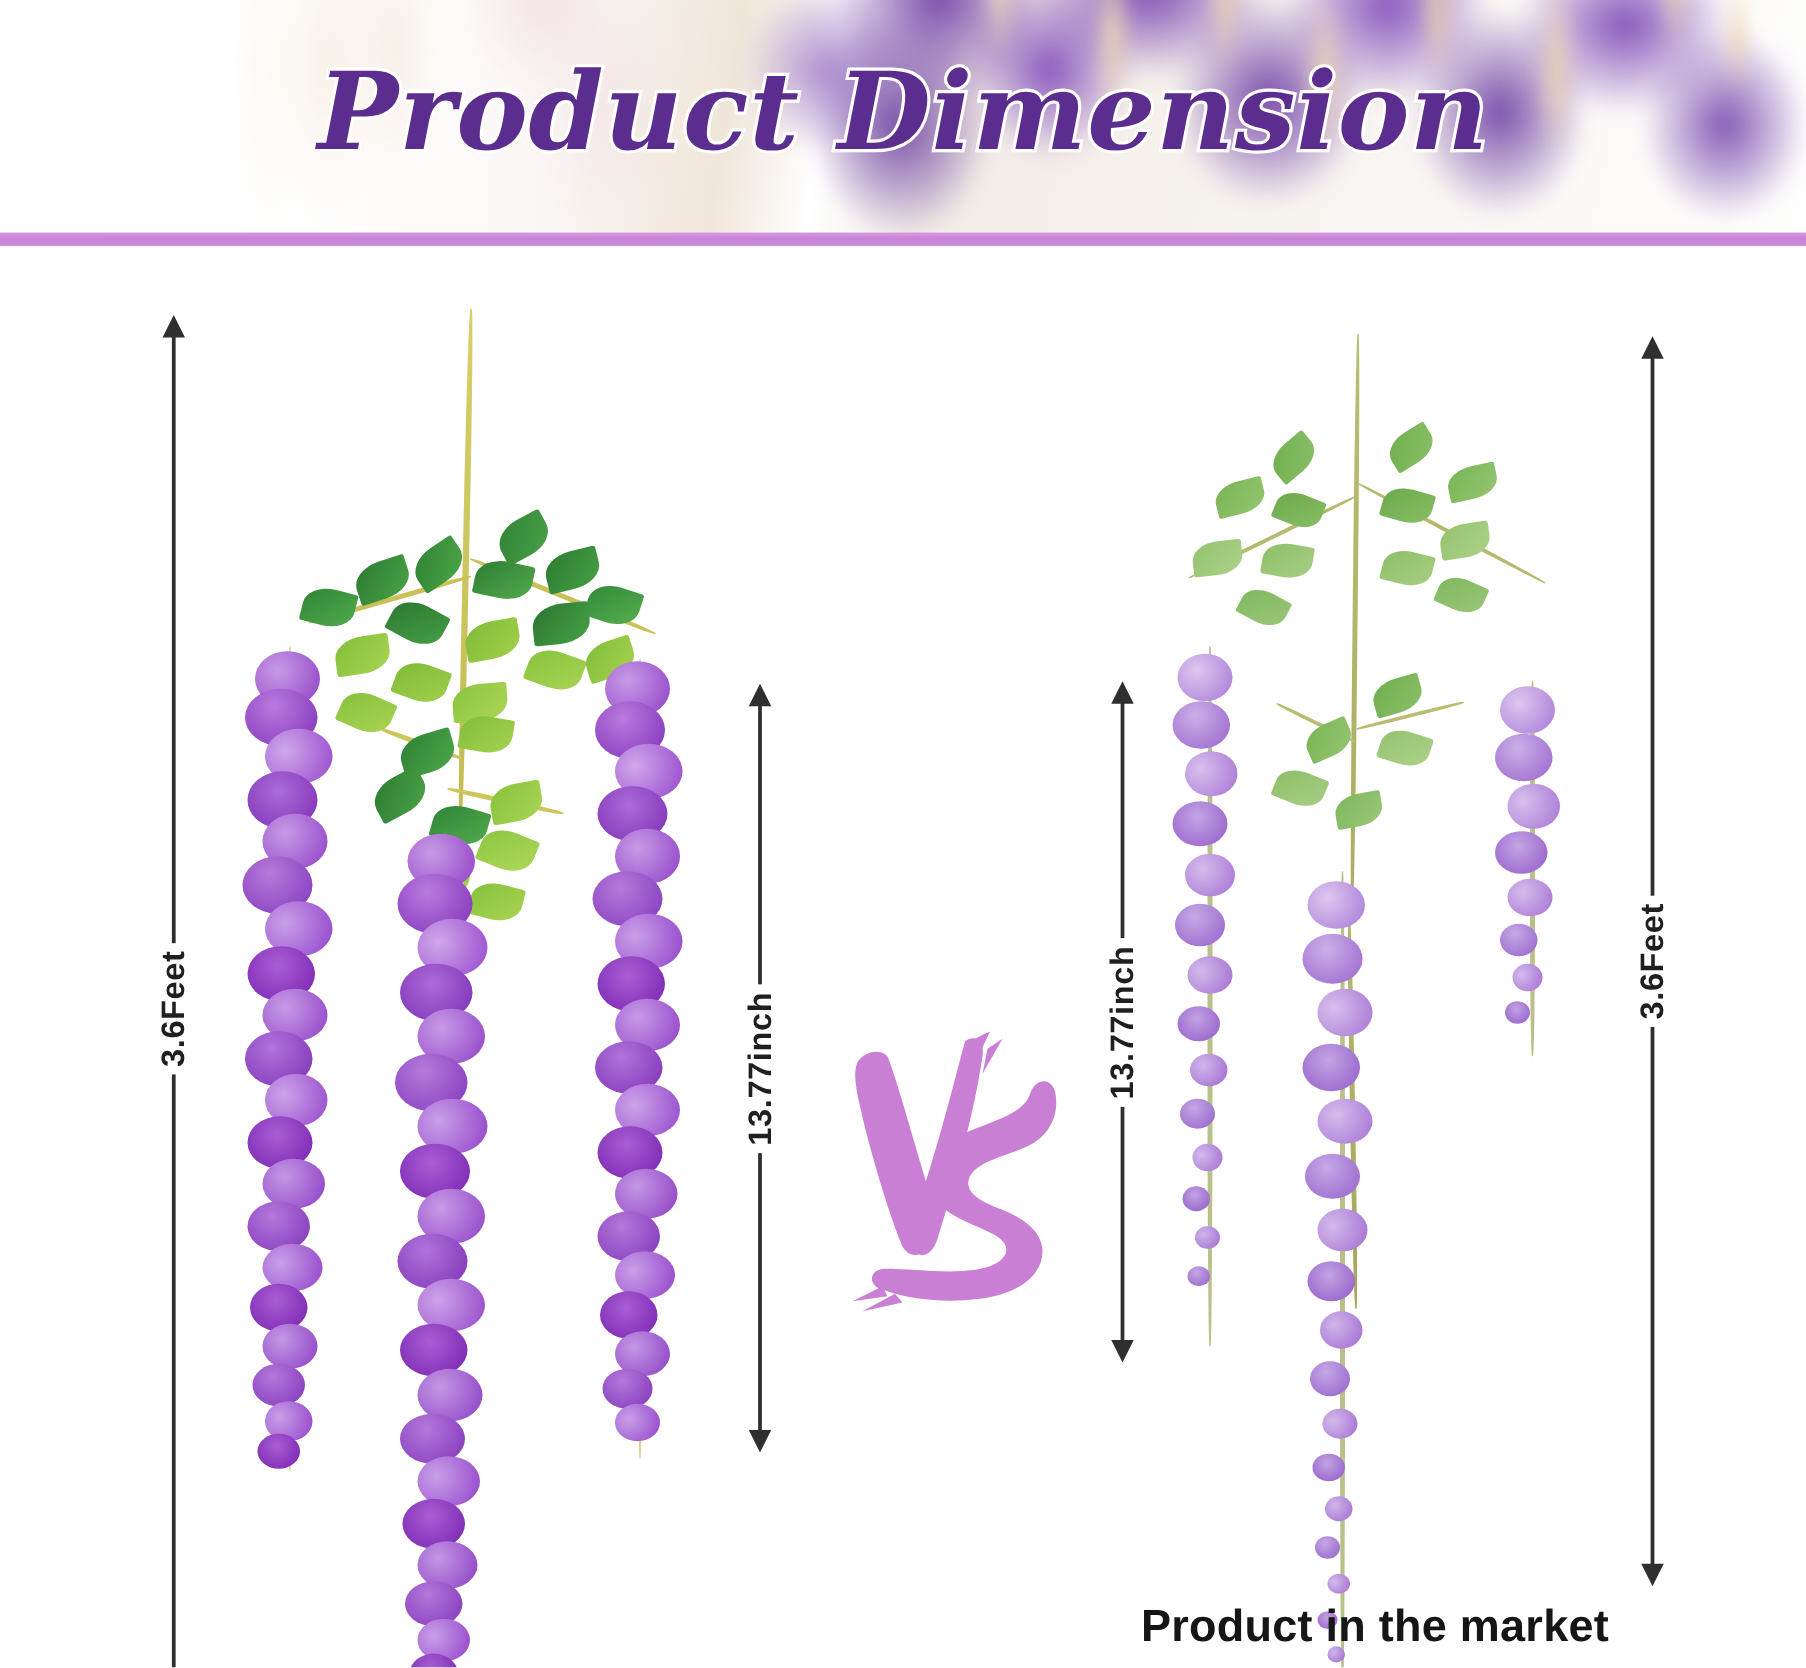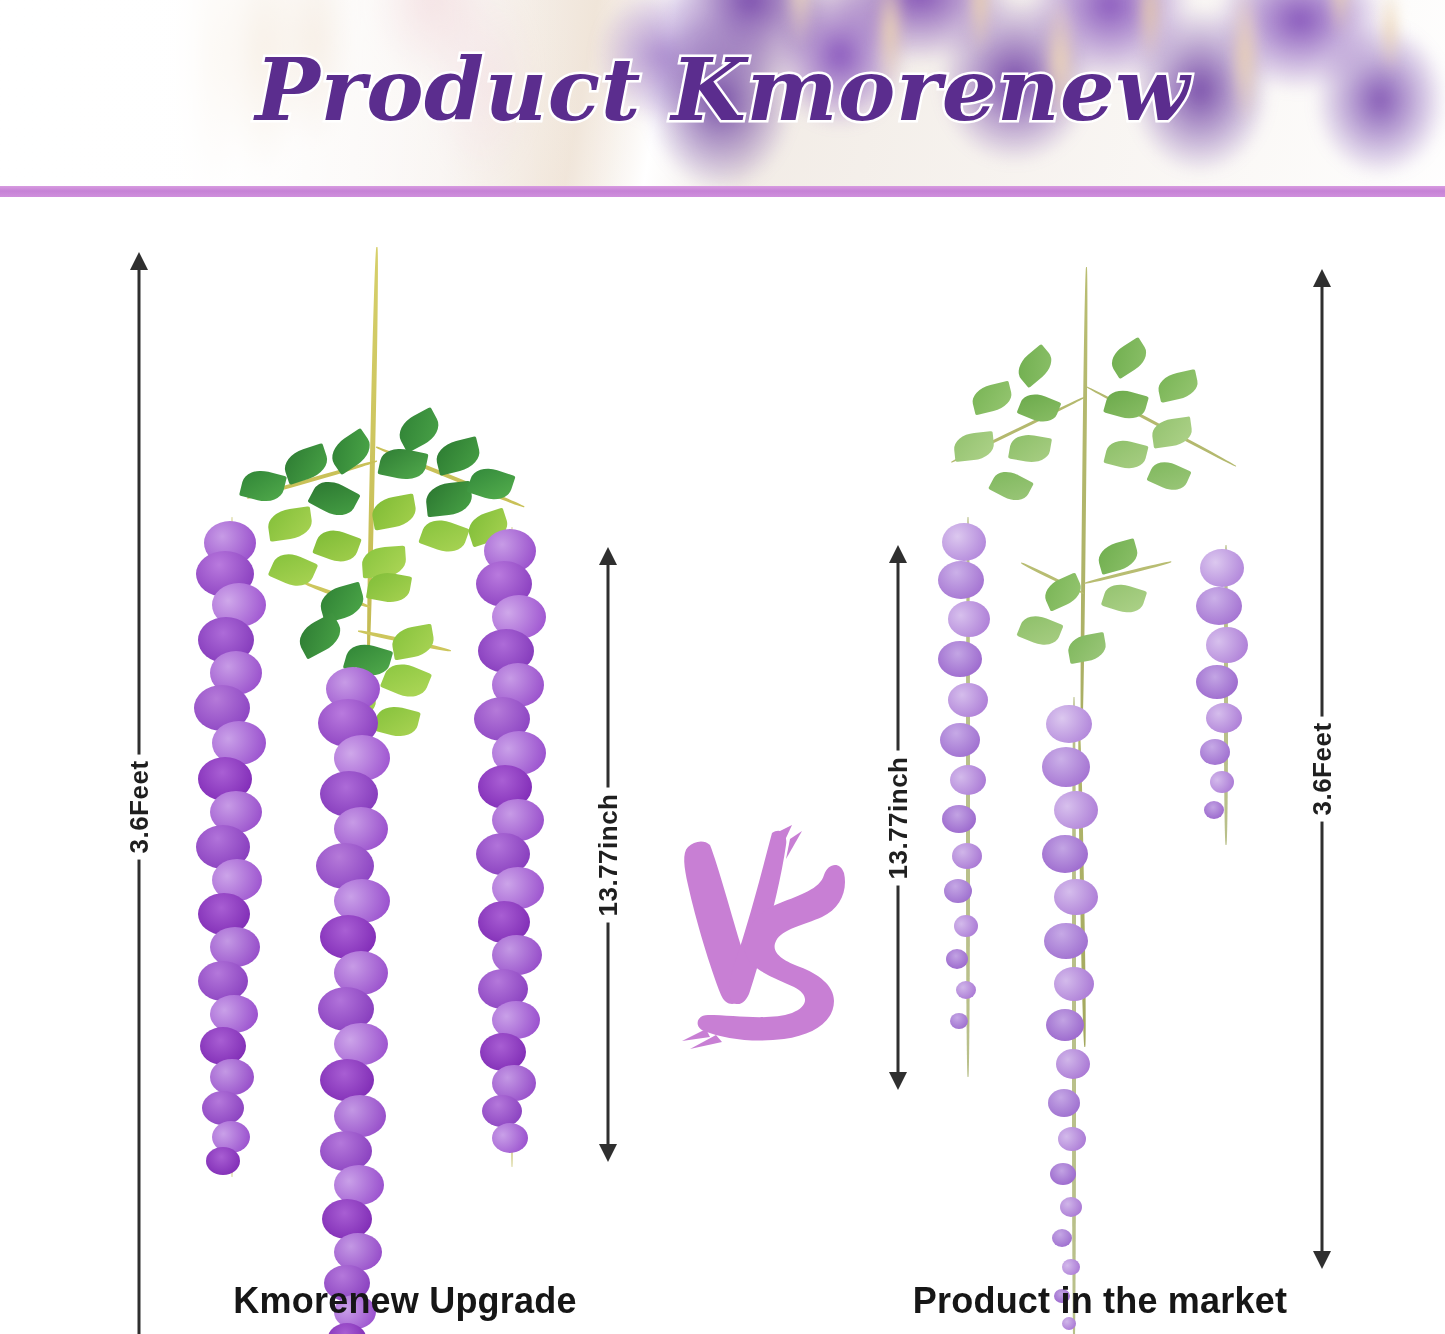--- a/index.html
+++ b/index.html
@@ -128,21 +128,21 @@
 <div class="page">
 
   <div class="header">
     <div class="hdr-photo">
       <div class="layer hdr-base"></div>
       <div class="layer hdr-wheat"></div>
       <div class="layer hdr-purple"></div>
       <div class="layer hdr-straw"></div>
       <div class="layer hdr-fade"></div>
     </div>
-    <div class="hdr-title">Product Kmorenew</div>
+    <div class="hdr-title">Product Dimension</div>
   </div>
   <div class="divider"></div>
 
   <div class="canvas">
 
     <div class="dim" style="left:117px;top:55px;width:44px;height:1110px;">
       <div class="head up"></div>
       <div class="shaft" style="top:14px;bottom:14px;"></div>
 
       <span class="dlabel">3.6Feet</span>
@@ -390,17 +390,16 @@
       </div>
     </div>
 
     <div class="dim" style="left:1300px;top:72px;width:44px;height:1000px;">
       <div class="head up"></div>
       <div class="shaft" style="top:14px;bottom:14px;"></div>
       <div class="head down"></div>
       <span class="dlabel">3.6Feet</span>
     </div>
 
-    <div class="caption cap-left">Kmorenew Upgrade</div>
     <div class="caption cap-right">Product in the market</div>
 
   </div>
 </div>
 
 </body></html>

